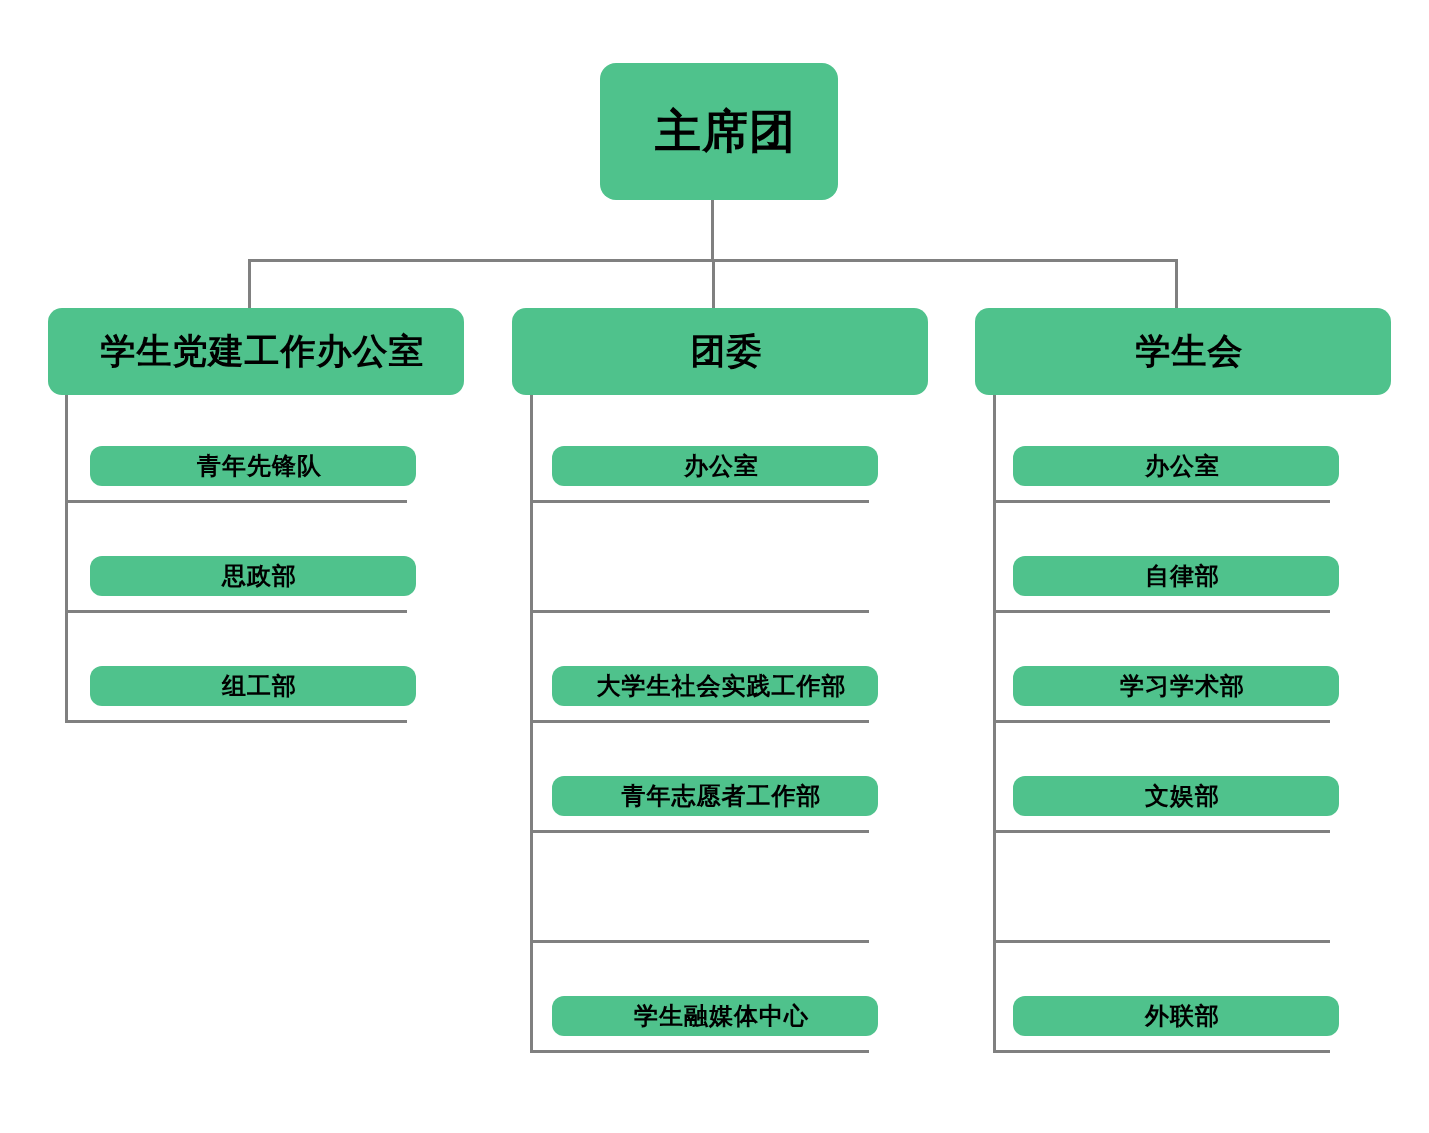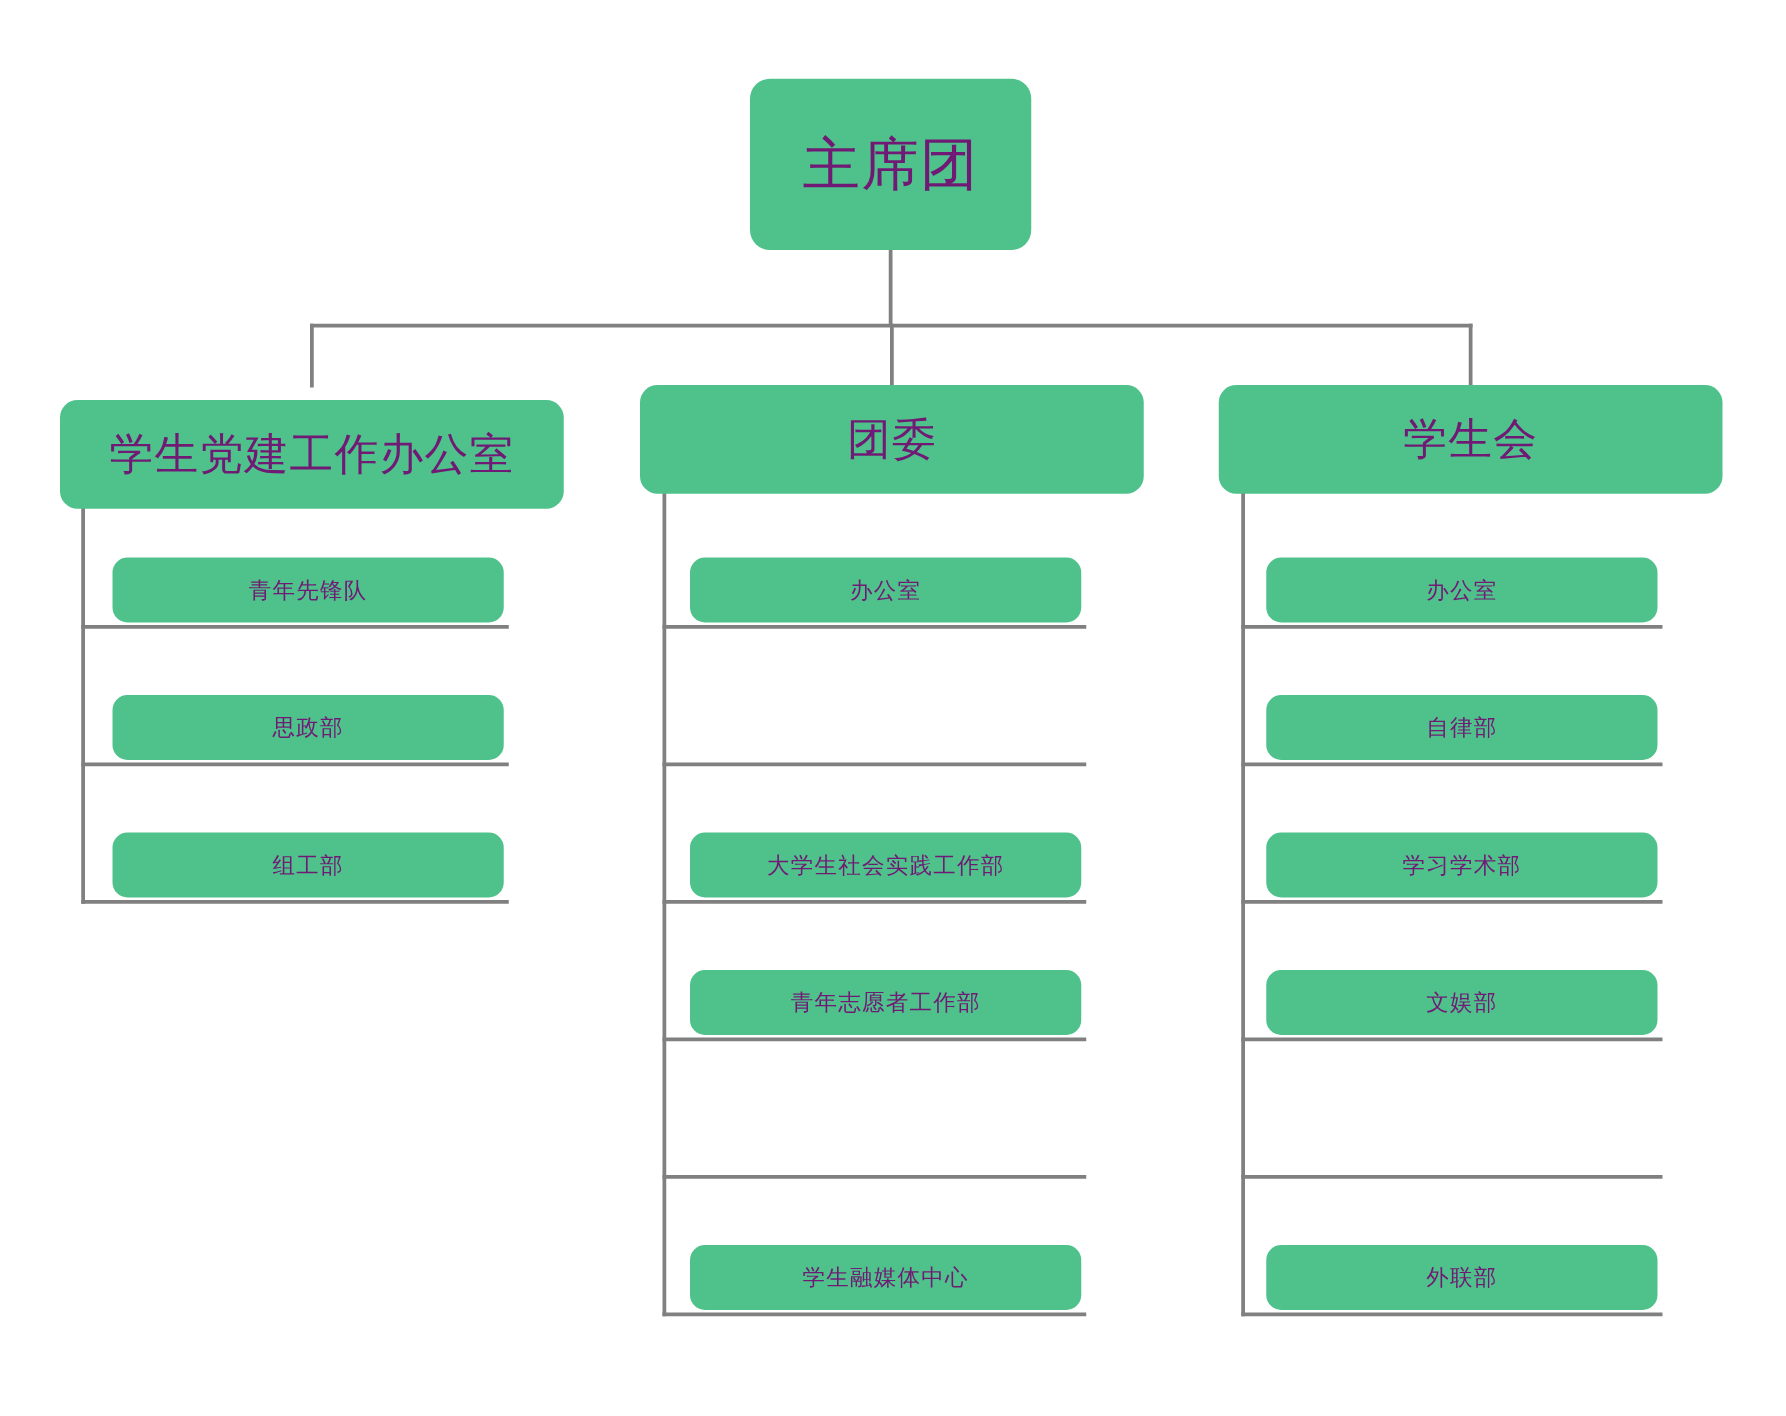--- a/index.html
+++ b/index.html
@@ -11,33 +11,34 @@
     font-family:"Liberation Sans", sans-serif;
   }
   
   .ln{position:absolute;background:#808080;z-index:1;}
   .v{width:3px;}
   .h{height:3px;}
   
   .node{
     position:absolute;
     background:#4FC28C;
-    color:#701a75;
+    color:#000000;
     display:flex;align-items:center;justify-content:center;
-    font-weight:normal;
+    font-weight:bold;
     z-index:2;
     letter-spacing:1px;
     white-space:nowrap;
+    padding-left:13px;
   }
   .root{left:600px;top:63px;width:225px;height:137px;border-radius:16px;font-size:46px;}
   .hdr{top:308px;width:403px;height:87px;border-radius:14px;font-size:35px;}
-  .hdr.b0{left:48px;margin-top:12px;}
+  .hdr.b0{left:48px;}
   .hdr.b1{left:512px;}
   .hdr.b2{left:975px;border-radius:14px;}
-  .child{width:313px;height:52px;border-radius:12px;font-size:18px;}
+  .child{width:313px;height:40px;border-radius:12px;font-size:24px;}
   .c0{left:90px;}
   .c1{left:552px;}
   .c2{left:1013px;}
   .r0{top:446px;}
   .r1{top:556px;}
   .r2{top:666px;}
   .r3{top:776px;}
   .r4{top:886px;}
   .r5{top:996px;}
   

